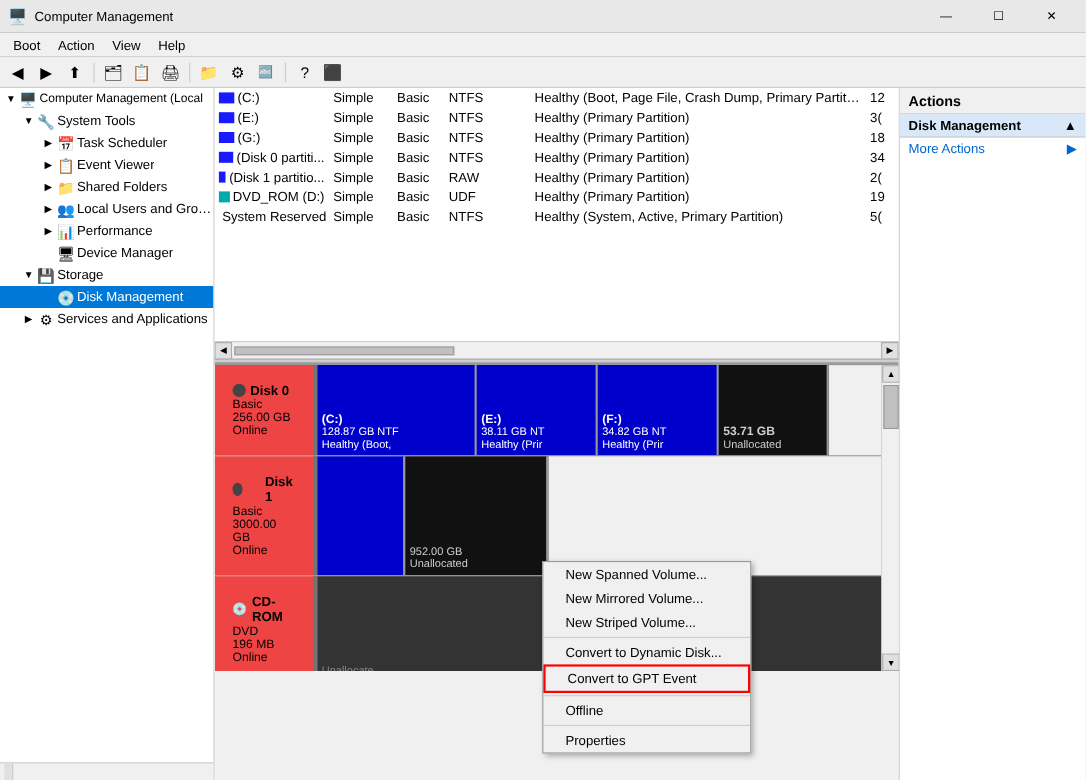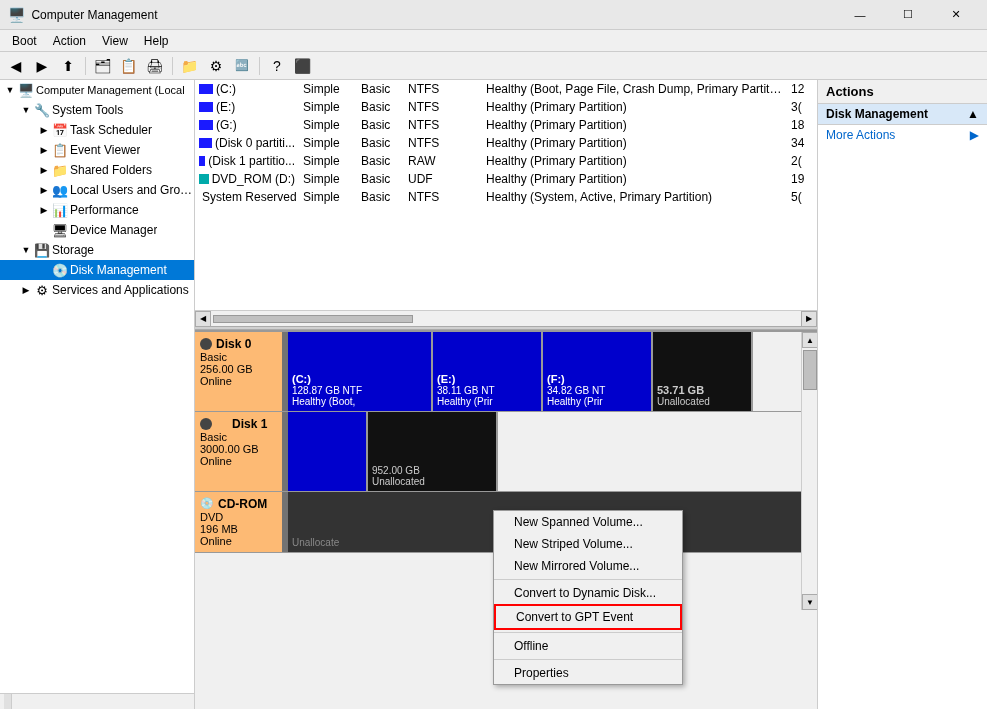--- a/index.html
+++ b/index.html
@@ -203,23 +203,23 @@
       height: 100%;
     }
     .disk-row {
       display: flex;
       border-bottom: 1px solid #999;
       min-height: 80px;
     }
     .disk-label {
       width: 93px;
       min-width: 93px;
-      padding: 5px;
-      background: #fdba74;
-      border-right: 6px solid #737373;
+      padding: 16px;
+      background: #ef4444;
+      border-right: 4px solid #737373;
       font-size: 11px;
     }
     .disk-label-name { font-weight: bold; font-size: 12px; }
     .disk-partitions {
       flex: 1;
       display: flex;
     }
     .partition {
       display: flex;
       flex-direction: column;
@@ -635,22 +635,22 @@
         <div class="scroll-btn">▲</div>
         <div class="scroll-track">
           <div class="scroll-thumb"></div>
         </div>
         <div class="scroll-btn">▼</div>
       </div>
     </div>
 
     <div class="context-menu" style="position:absolute; top:430px; left:298px; z-index:200;">
       <div class="context-menu-item">New Spanned Volume...</div>
+      <div class="context-menu-item">New Mirrored Volume...</div>
       <div class="context-menu-item">New Striped Volume...</div>
-      <div class="context-menu-item">New Mirrored Volume...</div>
       <div class="context-menu-sep"></div>
       <div class="context-menu-item">Convert to Dynamic Disk...</div>
       <div class="context-menu-item highlighted" style="border:2px solid red;color:#000;">Convert to GPT Event</div>
       <div class="context-menu-sep"></div>
       <div class="context-menu-item">Offline</div>
       <div class="context-menu-sep"></div>
       <div class="context-menu-item">Properties</div>
     </div>
 
   </div>

